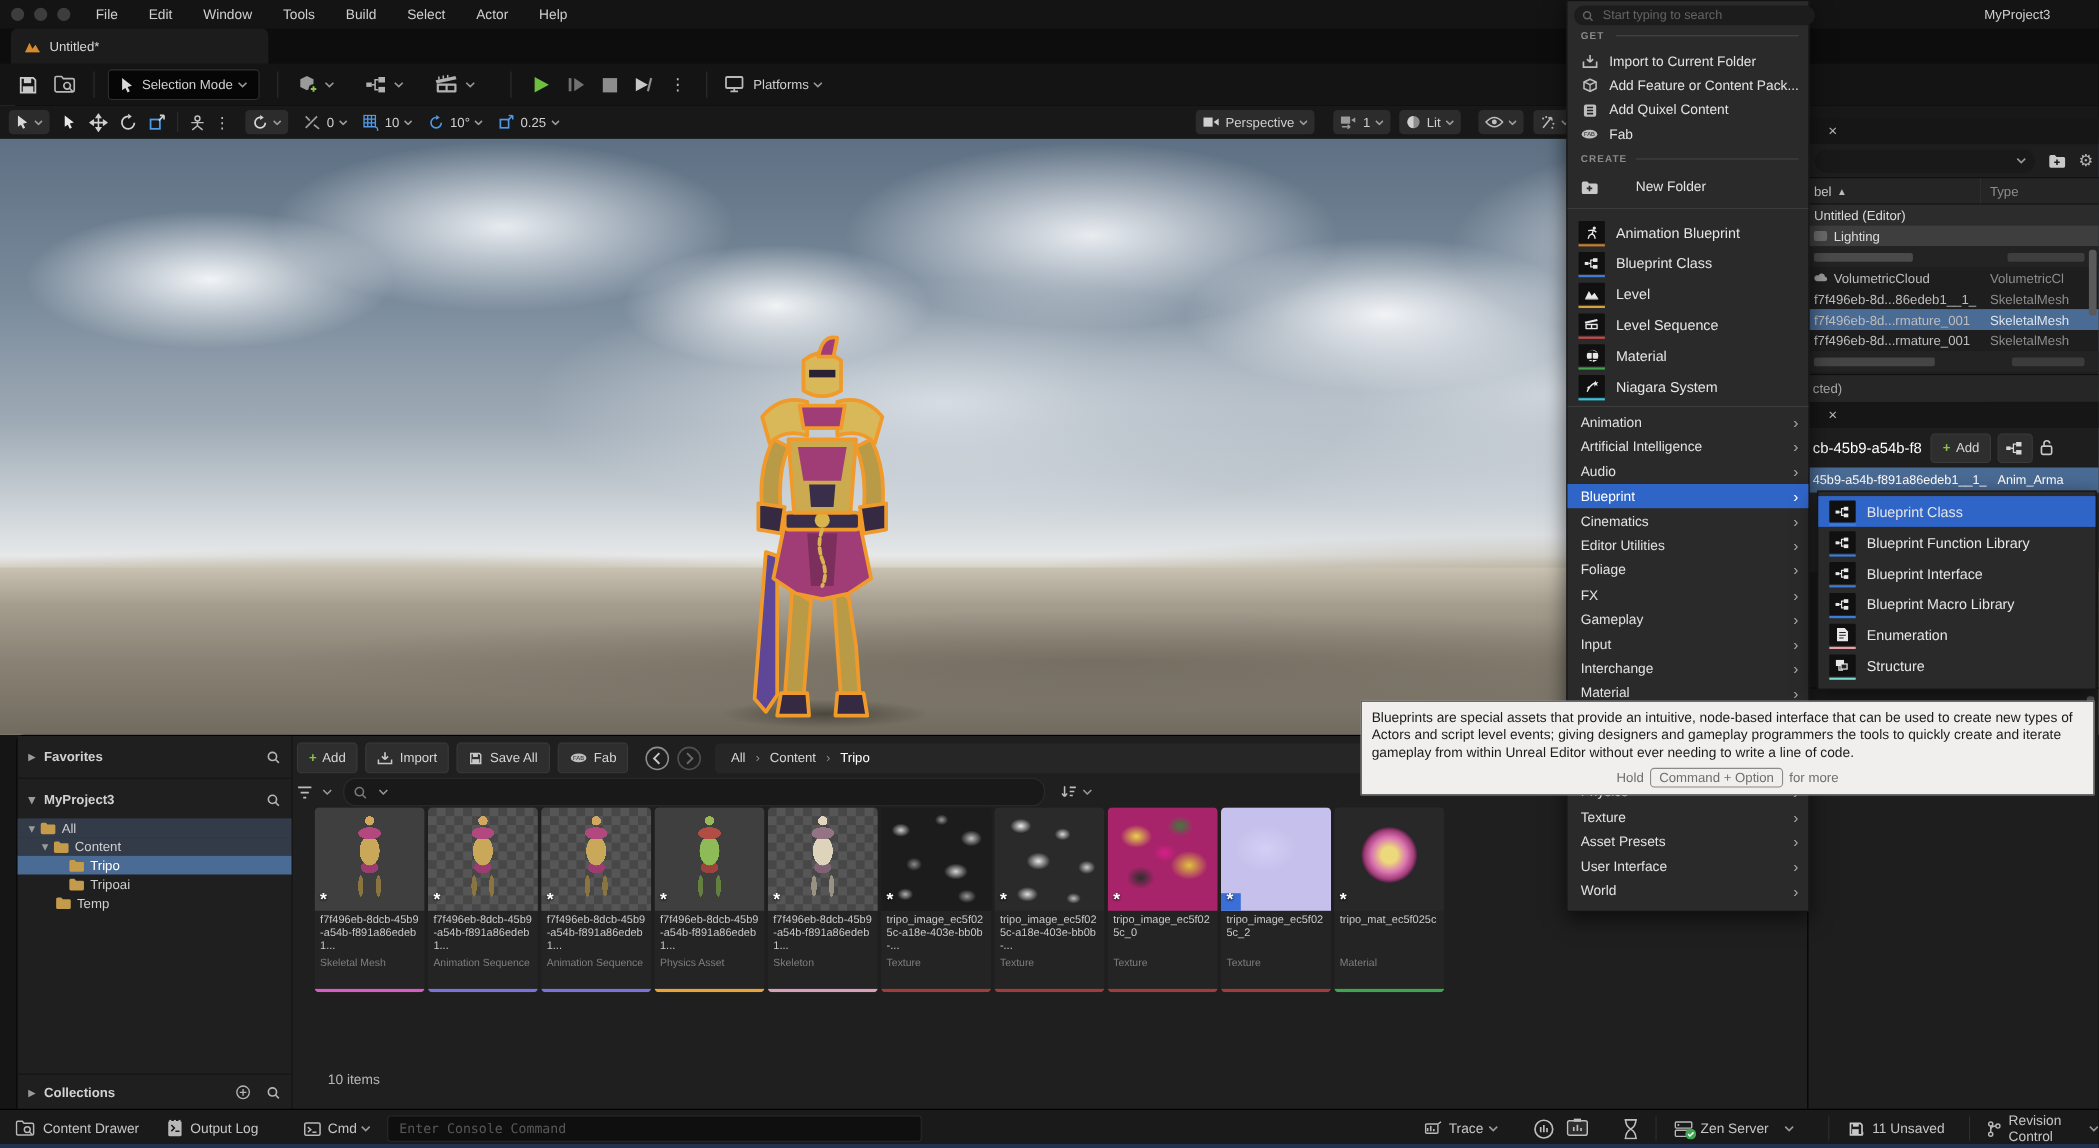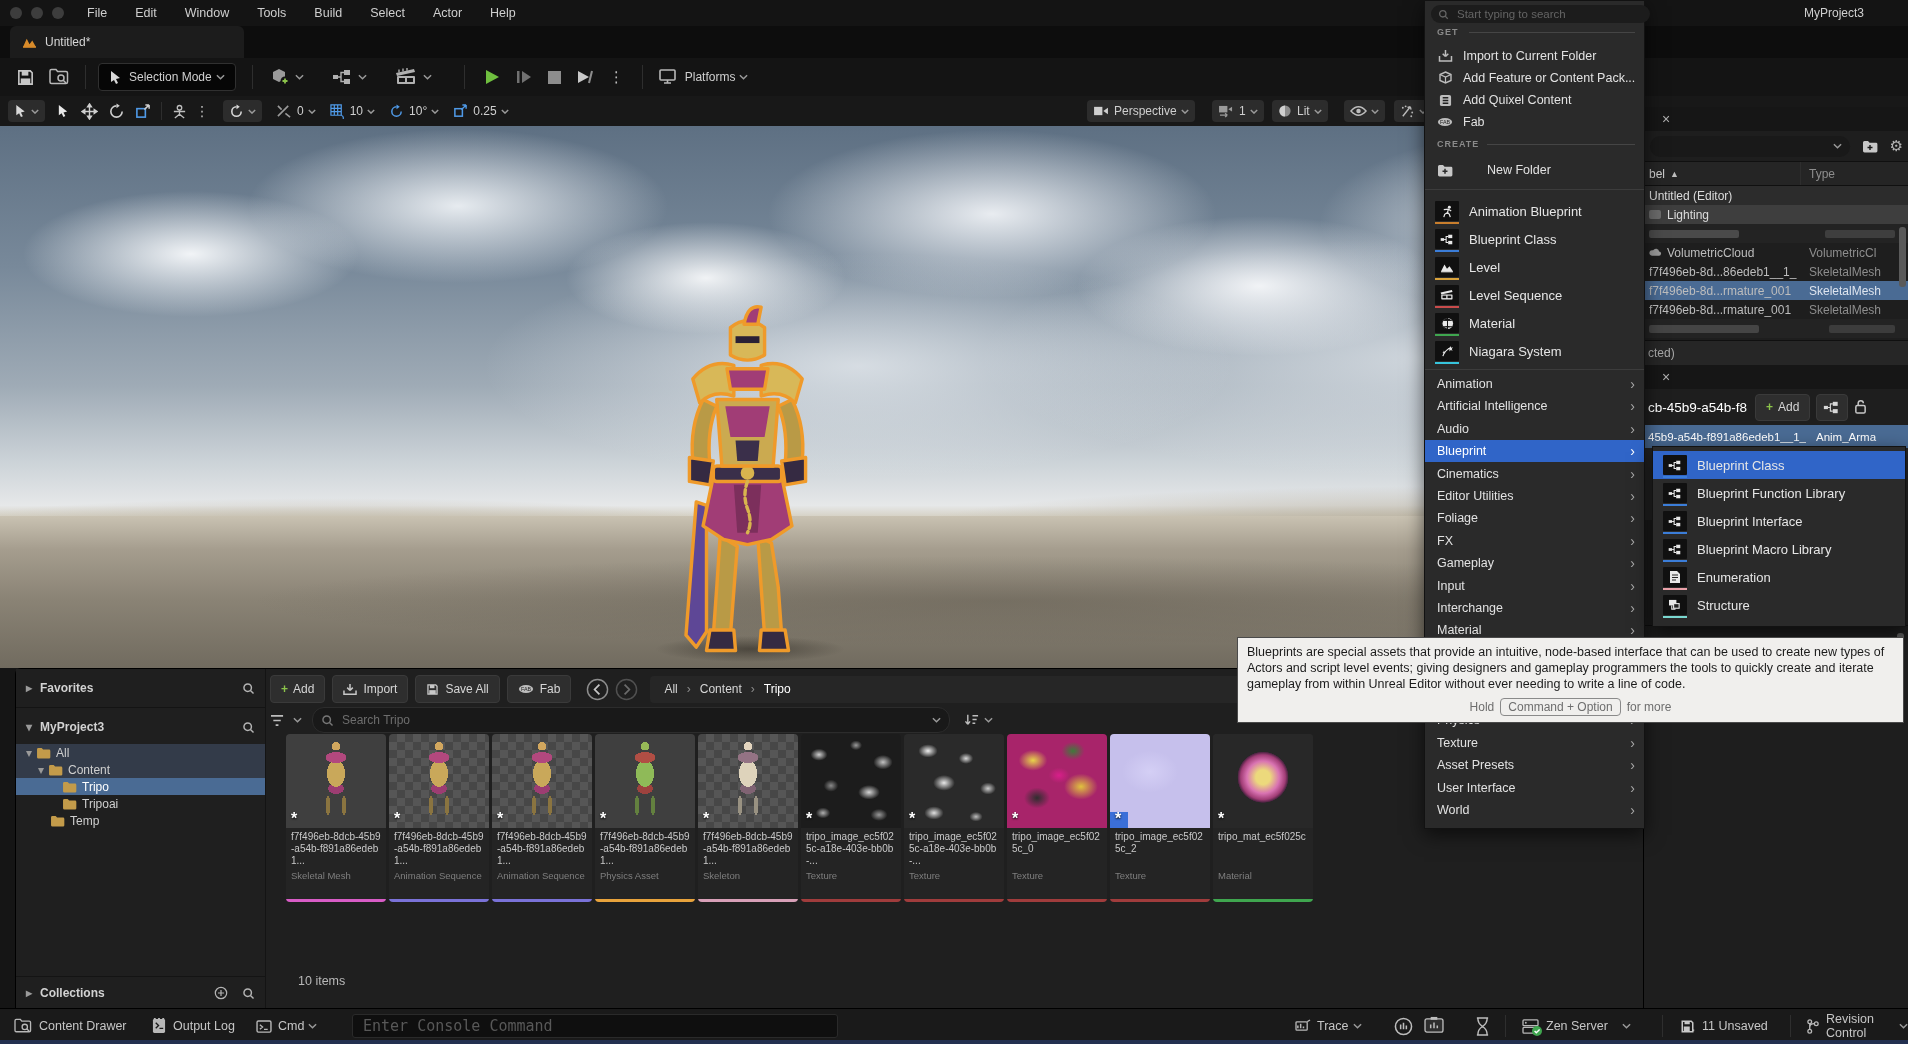--- a/index.html
+++ b/index.html
@@ -128,21 +128,21 @@
            color:#1b1b1b;z-index:30;box-sizing:border-box;padding:6px 9px;}
   .tooltip .tx{font-size:12.5px;line-height:16px;}
   .tt-hold{display:flex;justify-content:center;align-items:center;margin-top:6px;color:#6e6e6e;font-size:12px;}
   .keycap{border:1px solid #8a8a8a;border-radius:4px;padding:1px 7px;margin:0 6px;color:#6e6e6e;}
   
   .statusbar{left:0;top:1008px;width:1908px;height:36px;background:#1a1a1a;border-top:1px solid #000;z-index:40;}
   .sb-item{display:flex;align-items:center;color:#c6c6c6;font-size:12.5px;}
   .sb-strip{position:absolute;left:0;bottom:0;width:100%;height:5px;background:#233050;}
   .console{position:absolute;left:352px;top:5px;width:468px;height:22px;background:#0f0f0f;border:1px solid #2a2a2a;
            border-radius:3px;display:flex;align-items:center;padding:0 8px;}
-  .console input{font-family:"DejaVu Sans Mono",monospace;font-size:15px;color:#bdbdbd;}
+  .console input{font-family:"DejaVu Sans Mono",monospace;font-size:12px;color:#bdbdbd;}
   .console input::placeholder{color:#585858;}
 </style>
 </head>
 <body>
 
 <div id="root">
 
   <div class="abs menubar flex">
     <div class="flex" style="padding-left:10px;">
       <span class="tl"></span>
@@ -637,21 +637,20 @@
               <path d="M1 1 L5 5 L9 1" fill="none" stroke="#9a9a9a" stroke-width="1.6"></path>
             </svg>
           </span>
         <div class="srch" style="width:620px;margin-left:10px;">
           <span class="ic" style="margin-right:6px;">
               <svg width="13" height="13" viewBox="0 0 16 16">
                 <circle cx="7" cy="7" r="4.6" fill="none" stroke="#777" stroke-width="1.8"></circle>
                 <path d="M10.4 10.4 L14.2 14.2" stroke="#777" stroke-width="1.8"></path>
               </svg>
             </span>
-          <input placeholder="Search Tripo" style="">
           <span class="chev">
               <svg width="9" height="6" viewBox="0 0 10 6">
                 <path d="M1 1 L5 5 L9 1" fill="none" stroke="#9a9a9a" stroke-width="1.6"></path>
               </svg>
             </span>
         </div>
         <span class="ic" style="margin-left:14px;">
             <svg width="16" height="14" viewBox="0 0 17 15">
               <path d="M4 2 v10 M4 12 l-2.5-3 M4 12 l2.5-3" stroke="#bdbdbd" stroke-width="1.5" fill="none"></path>
               <path d="M9 3 h6 M9 7 h4.5 M9 11 h3" stroke="#bdbdbd" stroke-width="1.5"></path>
@@ -1148,21 +1147,21 @@
     <div class="sb-item" style="position:absolute;left:152px;top:5px;height:24px;">
       <span class="ic" style="margin-right:7px;">
           <svg width="14" height="16" viewBox="0 0 15 17">
             <rect x="1" y="1" width="13" height="15" rx="1.5" fill="#b8b8b8"></rect>
             <path d="M4 5 l3 3 -3 3 M8 11 h4" stroke="#1a1a1a" stroke-width="1.5" fill="none"></path>
             <path d="M3 1 v-1 M7.5 1 v-1 M12 1 v-1" stroke="#b8b8b8" stroke-width="2"></path>
           </svg>
         </span>
       <span>Output Log</span>
     </div>
-    <div class="sb-item" style="position:absolute;left:256px;top:5px;height:24px;">
+    <div class="sb-item" style="position:absolute;left:276px;top:5px;height:24px;">
       <span class="ic" style="margin-right:6px;">
           <svg width="16" height="13" viewBox="0 0 17 14">
             <rect x="1" y="1" width="15" height="12" rx="1.5" fill="none" stroke="#b8b8b8" stroke-width="1.5"></rect>
             <path d="M4 5 l3 2.5 -3 2.5 M8.5 10 h4" stroke="#b8b8b8" stroke-width="1.4" fill="none"></path>
           </svg>
         </span>
       <span>Cmd</span>
       <span class="chev">
           <svg width="9" height="6" viewBox="0 0 10 6">
             <path d="M1 1 L5 5 L9 1" fill="none" stroke="#9a9a9a" stroke-width="1.6"></path>

